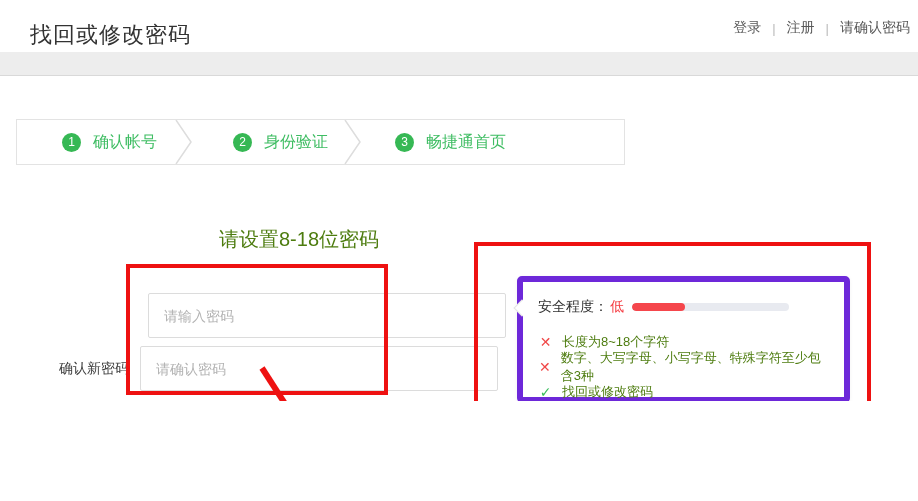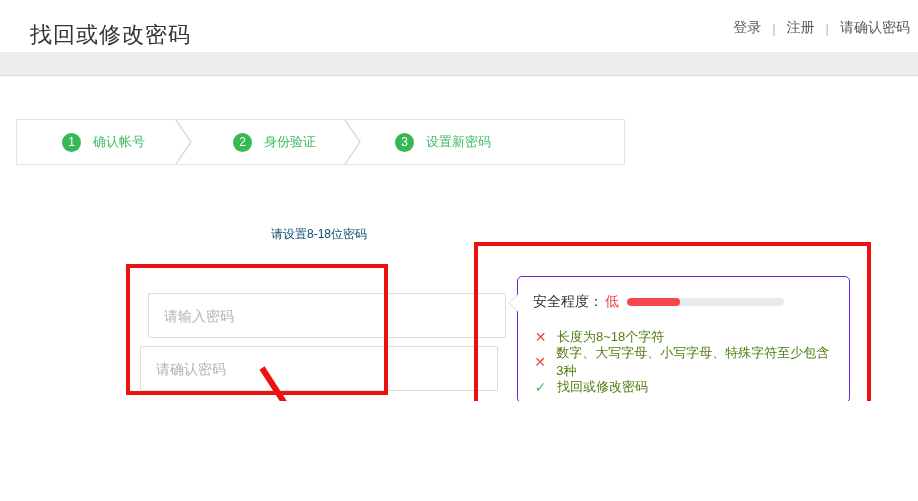--- a/index.html
+++ b/index.html
@@ -13,35 +13,35 @@
   .top-nav { position:absolute; right:8px; top:19px; display:flex; align-items:center; font-size:14px; color:#595959; }
   .top-nav a { color:#595959; text-decoration:none; cursor:pointer; }
   .top-nav .sep { color:#b9b9b9; margin:0 11px; font-size:13px; }
   .gray-band { position:absolute; top:52px; left:0; width:918px; height:24px; background:#ededed; border-bottom:1px solid #d9d9d9; }
 
   
   .stepper { position:absolute; left:16px; top:119px; width:609px; height:46px; border:1px solid #e3e3e3; background:#fff; }
   .step { position:absolute; top:0; height:44px; display:flex; align-items:center; gap:12px; }
   .step.s1 { left:45px; } .step.s2 { left:216px; } .step.s3 { left:378px; }
   .step-num { display:inline-block; width:19px; height:19px; border-radius:50%; background:#36b854; color:#fff; font-size:12px; line-height:19px; text-align:center; }
-  .step-label { font-size:13px; color:#3fbd63; }
+  .step-label { font-size:16px; color:#3fbd63; }
   .chev { position:absolute; top:0; }
   .chev.c1 { left:158px; } .chev.c2 { left:327px; }
 
   
-  .form-heading { position:absolute; left:144px; top:226px; width:350px; text-align:center; font-size:12px; color:#0c4a6e; }
+  .form-heading { position:absolute; left:124px; top:226px; width:350px; text-align:center; font-size:20px; color:#4d7c0f; }
   .field-label { position:absolute; left:59px; font-size:14px; color:#404040; line-height:44px; }
   .lbl1 { top:277px; } .lbl2 { top:346px; }
   .pw-input { position:absolute; left:140px; width:358px; height:45px; border:1px solid #dcdcdc; border-radius:2px; font-size:14px; color:#333; padding:0 15px; outline:none; background:#fff; font-family:inherit; }
   .pw-input::placeholder { color:#b3b3b3; }
   .in1 { top:293px;margin-left:8px; } .in2 { top:346px; }
   .submit-btn { position:absolute; left:140px; top:421px; width:358px; height:49px; background:#ededed; border:none; color:#ffffff; font-size:15px; letter-spacing:2px; cursor:pointer; font-family:inherit; }
 
   
-  .sec-panel { position:absolute; left:517px; top:276px; width:333px; height:127px; background:#fff; border:1px solid #6d28d9; border-radius:5px; box-shadow:0 1px 4px rgba(0,0,0,0.05); padding:16px 14px 0 15px; }
+  .sec-panel { position:absolute; left:517px; top:276px; width:333px; height:127px; background:#fff; border:6px solid #6d28d9; border-radius:5px; box-shadow:0 1px 4px rgba(0,0,0,0.05); padding:16px 14px 0 15px; }
   .panel-pointer { position:absolute; left:-7px; top:20px; width:12px; height:12px; background:#fff; border-left:1px solid #e3e3e3; border-bottom:1px solid #e3e3e3; transform:rotate(45deg); }
   .strength-row { display:flex; align-items:center; }
   .strength-label { font-size:14px; color:#333; }
   .strength-value { font-size:14px; color:#f5393f; margin-left:2px; }
   .strength-bar { width:157px; height:8px; border-radius:4px; background:#e8eaf0; margin-left:8px; overflow:hidden; }
   .strength-fill { height:8px; border-radius:4px; background:#f5464c; width:34%; }
   .rules { list-style:none; margin-top:13px; }
   .rules li { display:flex; align-items:center; height:25px; gap:9px; }
   .rule-icon { font-size:14px; font-weight:bold; width:15px; text-align:center; }
   .rule-icon.fail { color:#f04848; }
@@ -78,28 +78,29 @@
     </svg>
     <div class="step s2">
       <span class="step-num">2</span>
       <span class="step-label">身份验证</span>
     </div>
     <svg class="chev c2" width="17" height="44" viewBox="0 0 17 44">
       <polyline points="1,0 16,22 1,44" fill="none" stroke="#dddddd" stroke-width="1.5"></polyline>
     </svg>
     <div class="step s3">
       <span class="step-num">3</span>
-      <span class="step-label">设置新密码</span>
+      <span class="step-label">畅捷通首页</span>
     </div>
   </div>
 
   <div class="form-heading">请设置8-18位密码</div>
 
   <input type="text" class="pw-input in1" placeholder="请输入密码" style="">
 
+  <label class="field-label lbl2">确认新密码</label>
   <input type="text" class="pw-input in2" placeholder="请确认密码" style="">
 
   <button class="submit-btn">确定</button>
 
   <aside class="sec-panel">
     <div class="panel-pointer"></div>
     <div class="strength-row">
       <span class="strength-label">安全程度：</span>
       <span class="strength-value">低</span>
       <div class="strength-bar">

